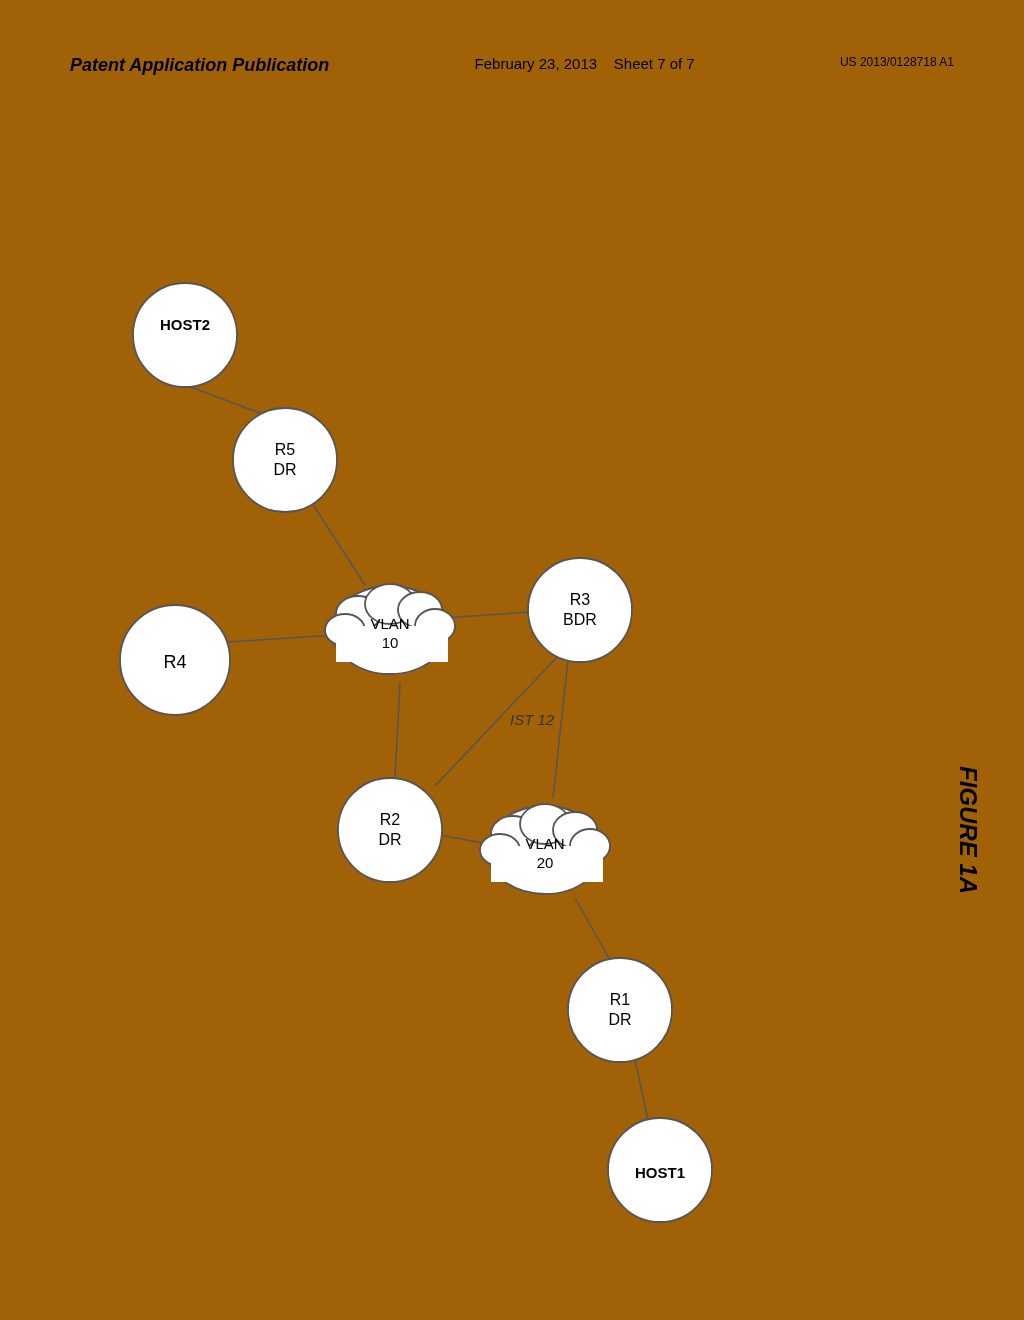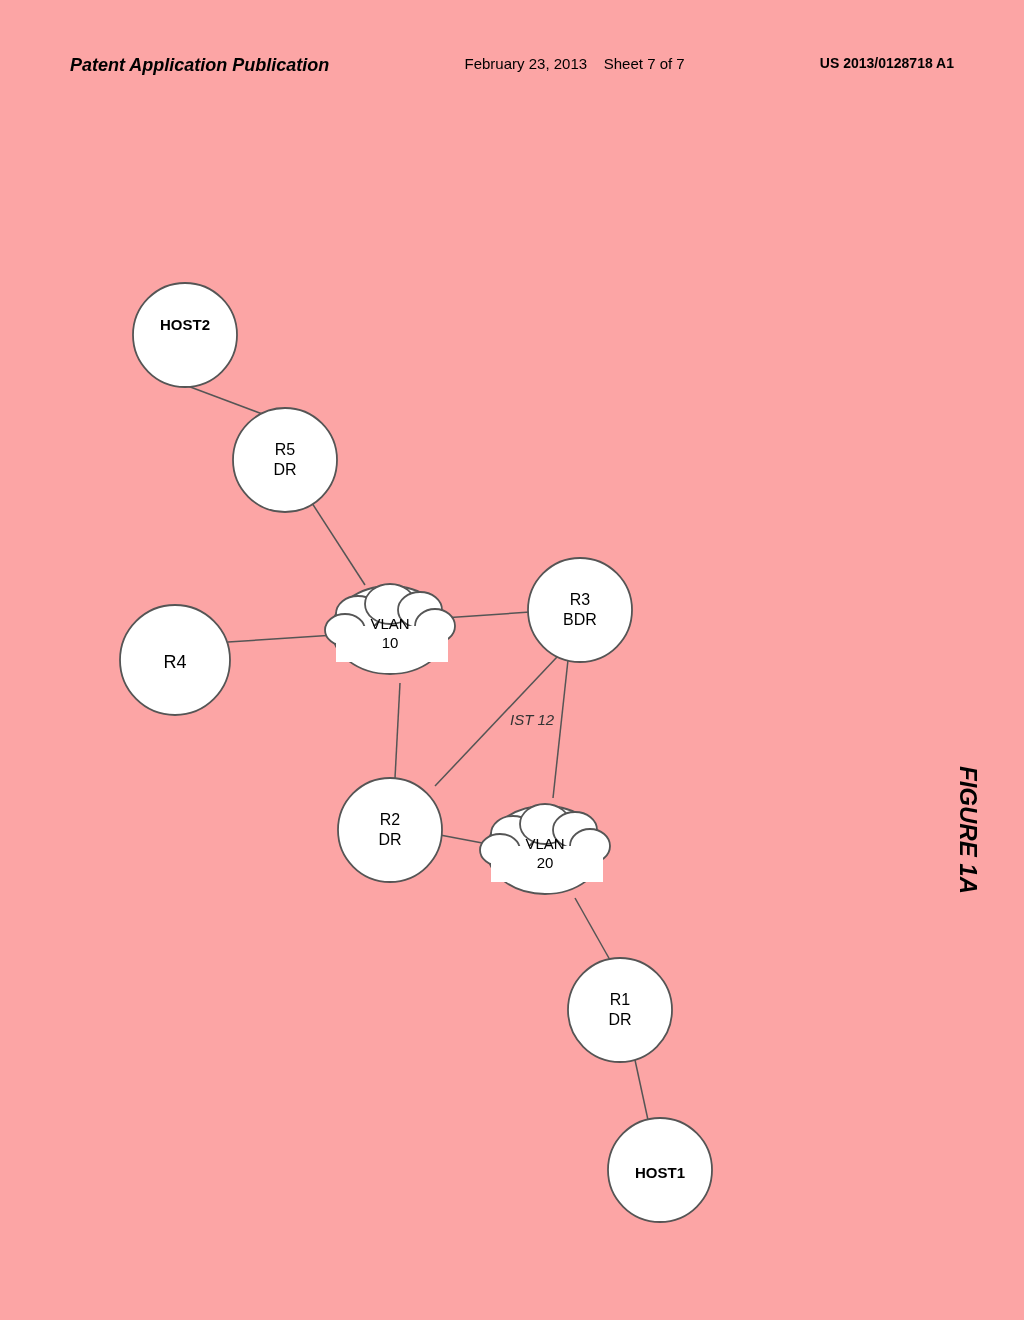--- a/index.html
+++ b/index.html
@@ -8,41 +8,41 @@
       font-family: Arial, sans-serif;
       width: 1024px;
       height: 1320px;
       position: relative;
       overflow: hidden;
     }
     .page {
       width: 1024px;
       height: 1320px;
       position: relative;
-      background: #fca5a5;
+      background: #a16207;
       padding: 0;
     }
     .header {
       display: flex;
       justify-content: space-between;
       align-items: flex-start;
       padding: 55px 70px 0 70px;
     }
     .header-left {
       font-size: 18px;
       font-weight: bold;
       font-style: italic;
     }
     .header-center {
       font-size: 15px;
       text-align: center;
     }
     .header-right {
-      font-size: 14px;
-      font-weight: bold;
+      font-size: 12px;
+      font-weight: normal;
     }
     .diagram-area {
       position: absolute;
       top: 130px;
       left: 0;
       width: 1024px;
       height: 1150px;
     }
     svg.diagram {
       width: 100%;

